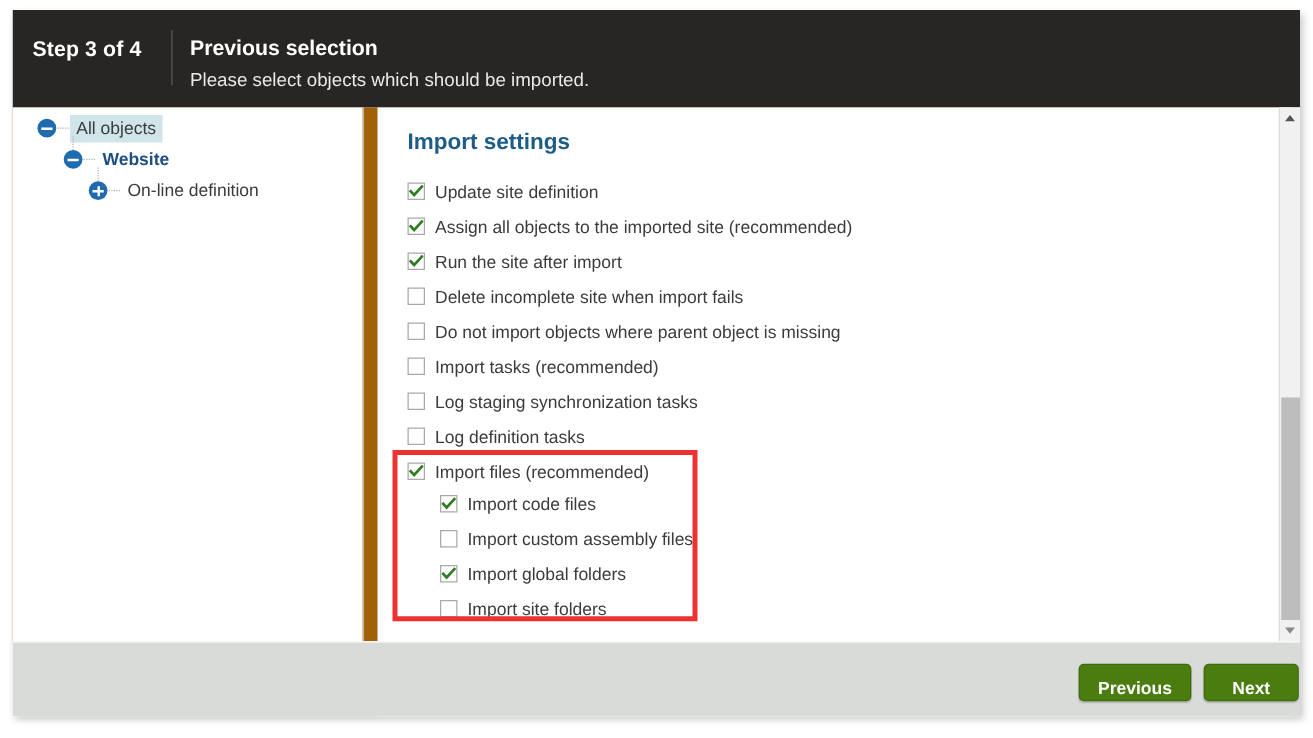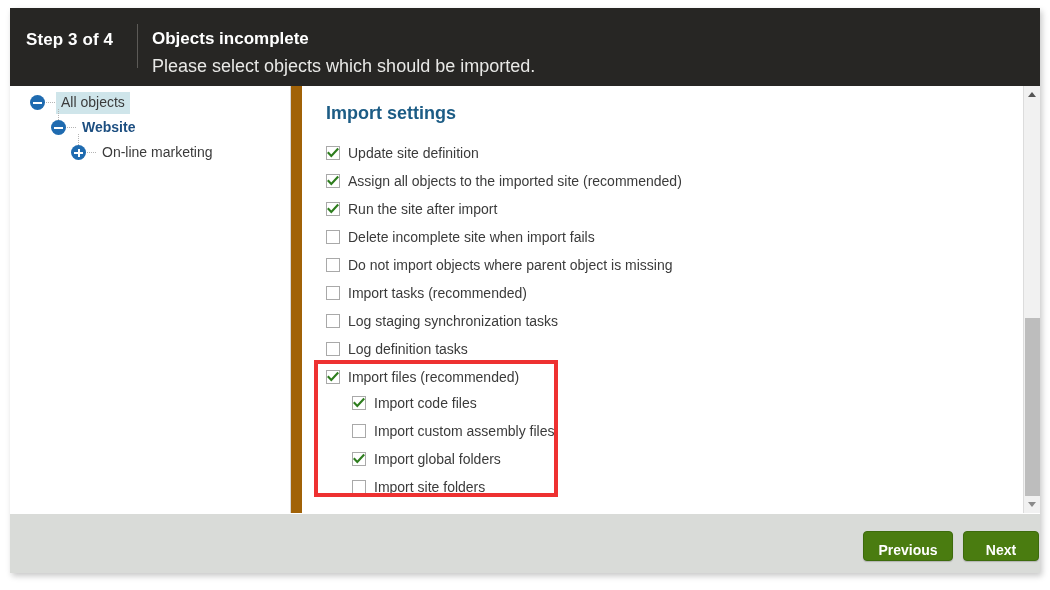--- a/index.html
+++ b/index.html
@@ -64,21 +64,21 @@
     left: 142px;
     top: 21px;
     font-size: 17px;
     font-weight: bold;
     color: #ffffff;
   }
   .header-subtitle {
     position: absolute;
     left: 142px;
     top: 48px;
-    font-size: 18px;
+    font-size: 15px;
     font-weight: normal;
     color: #e8e8e6;
   }
 
   
   .body {
     position: absolute;
     left: 0;
     top: 78px;
     width: 1030px;
@@ -307,21 +307,21 @@
 </style>
 </head>
 <body>
 
 <div id="root">
   <div class="window">
 
     <div class="header">
       <div class="step-label">Step 3 of 4</div>
       <div class="header-divider"></div>
-      <div class="header-title">Objects incomplete</div>
+      <div class="header-title">Previous selection</div>
       <div class="header-subtitle">Please select objects which should be imported.</div>
     </div>
 
     <div class="body">
 
       <div class="tree-panel">
 
         <div class="tree-node" style="left:20px; top:6px;">
           <span class="toggle">
               <span class="bar-h"></span>
@@ -339,21 +339,21 @@
           <span class="tree-label bold-blue">Website</span>
         </div>
 
         <div class="tree-node" style="left:61px; top:56px;">
           <span class="vline"></span>
           <span class="toggle">
               <span class="bar-h"></span>
               <span class="bar-v"></span>
             </span>
           <span class="connector"></span>
-          <span class="tree-label">On-line marketing</span>
+          <span class="tree-label">On-line definition</span>
         </div>
 
       </div>
 
       <div class="panel-divider"></div>
 
       <div class="settings-panel">
         <div class="settings-title">Import settings</div>
 
         <div class="opt-row" style="left:24px; top:58px;">

